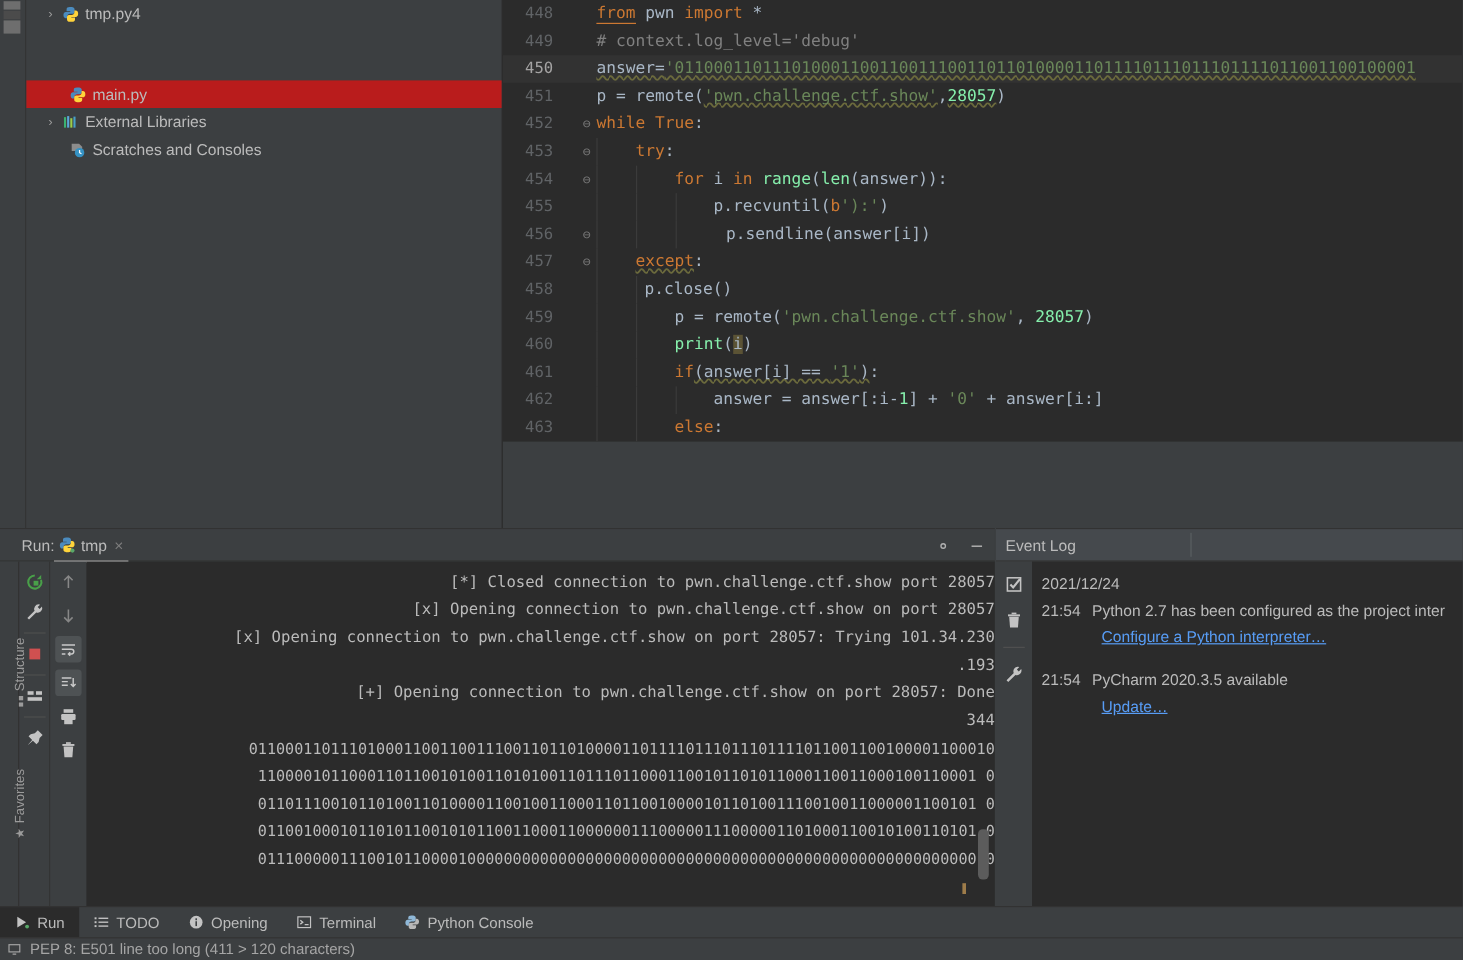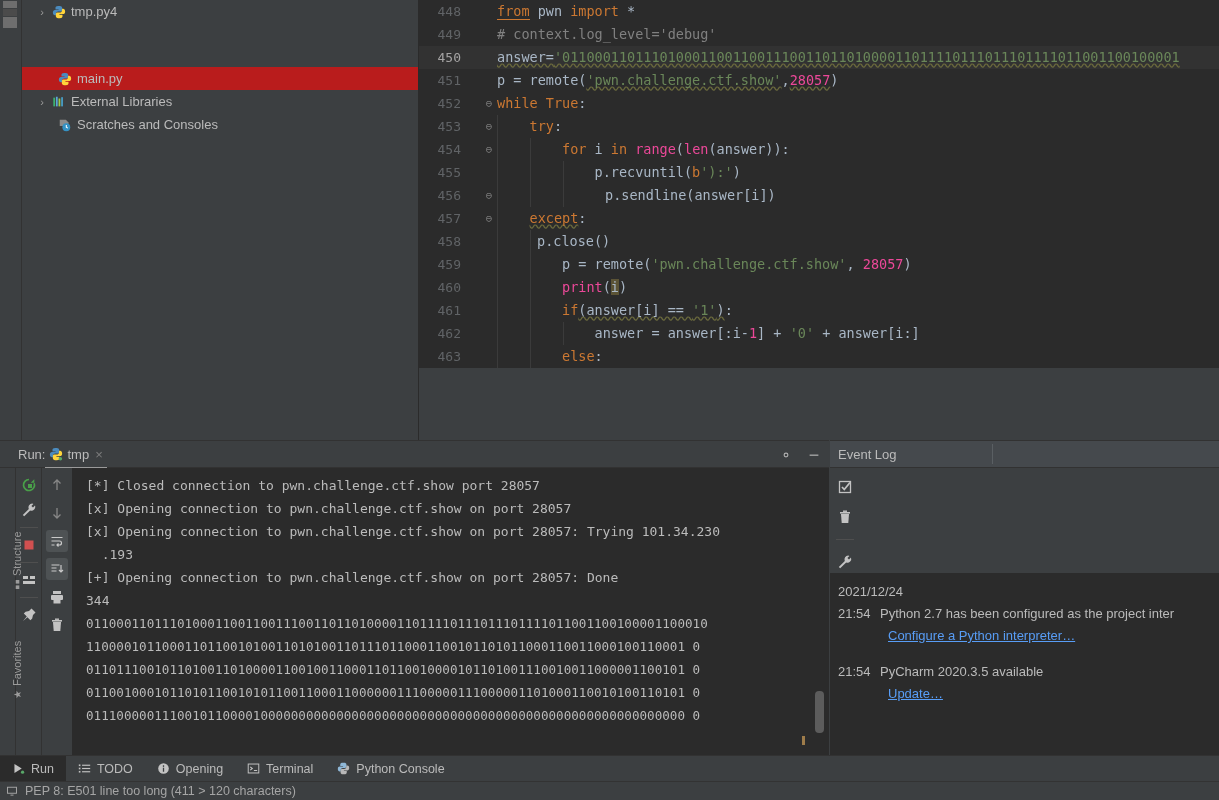--- a/index.html
+++ b/index.html
@@ -56,21 +56,21 @@
   .code-line.current .gutter-num { color: #a4a3a3; }
   .fold {
     position: absolute; left: 64px; top: 0; width: 12px; text-align: center;
     color: #7a7a7a; font-size: 11px; line-height: 23px;
   }
   .code-text { position: absolute; left: 78px; top: 0; }
 
   .kw  { color: #cc7832; }
   .str { color: #6a8759; }
   .cmt { color: #808080; }
-  .bi  { color: #ec4899; }
+  .bi  { color: #86efac; }
   .txt { color: #a9b7c6; }
   .under { border-bottom: 1px solid #cc7832; }
   .sq-str { color: #6a8759; text-decoration: underline wavy #6b6a3c; text-decoration-skip-ink: none; }
   .sq { text-decoration: underline wavy #6b6a3c; text-decoration-skip-ink: none; }
   .hl-id { background: #5b5335; }
   .idt-guide {
     position: absolute; top: 0; width: 1px; height: 23px; background: #3b3b3b;
   }
   .editor-hscroll {
     position: absolute; left: 78px; bottom: 22px; width: 250px; height: 7px;
@@ -119,21 +119,21 @@
   }
   .tb-btn {
     width: 22px; height: 22px; display: flex; align-items: center; justify-content: center;
   }
   .tb-sep { width: 18px; height: 1px; background: #4f4f4f; margin: 3px 0; }
   .console {
     flex: 1; background: #2b2b2b; position: relative; overflow: hidden;
     font-family: "DejaVu Sans Mono", monospace; font-size: 13px;
     color: #bbbbbb; padding: 6px 0 0 14px;
   }
-  .cline { height: 23px; line-height: 23px; white-space: pre; }
+  .cline { height: 23px; line-height: 23px; white-space: pre; text-align: right; }
   .cline.num { color: #bbbbbb; }
   .bin { color: #bbbbbb; letter-spacing: 0px; font-size: 12.6px; }
   .console-scroll {
     position: absolute; right: 5px; bottom: 22px; width: 9px; height: 42px;
     background: #5c5c5c; border-radius: 4px;
   }
   .console-marker {
     position: absolute; right: 24px; top: 268px; width: 3px; height: 9px; background: #9e7c4a;
   }
 
@@ -143,21 +143,21 @@
     background: #3c3f41; border-top: 1px solid #323232;
   }
   .el-header {
     height: 27px; background: #45494d; display: flex; align-items: center;
     padding-left: 8px; color: #bbbbbb; font-size: 13px;
     border-bottom: 1px solid #323232; position: relative;
   }
   .el-header .divider {
     position: absolute; left: 162px; top: 3px; bottom: 3px; width: 1px; background: #5a5f63;
   }
-  .el-body { position: absolute; top: 27px; left: 0; right: 0; bottom: 0; display: flex; flex-direction: column; }
+  .el-body { position: absolute; top: 27px; left: 0; right: 0; bottom: 0; display: flex; }
   .el-toolbar {
     width: 30px; background: #3c3f41; display: flex; flex-direction: column;
     align-items: center; padding-top: 8px; gap: 8px;
   }
   .el-content {
     flex: 1; background: #2b2b2b; padding: 8px 0 0 8px; font-size: 13px;
     color: #bbbbbb; overflow: hidden;
   }
   .el-row { display: flex; height: 22px; line-height: 22px; white-space: nowrap; }
   .el-time { width: 42px; flex: 0 0 42px; color: #bbbbbb; }

